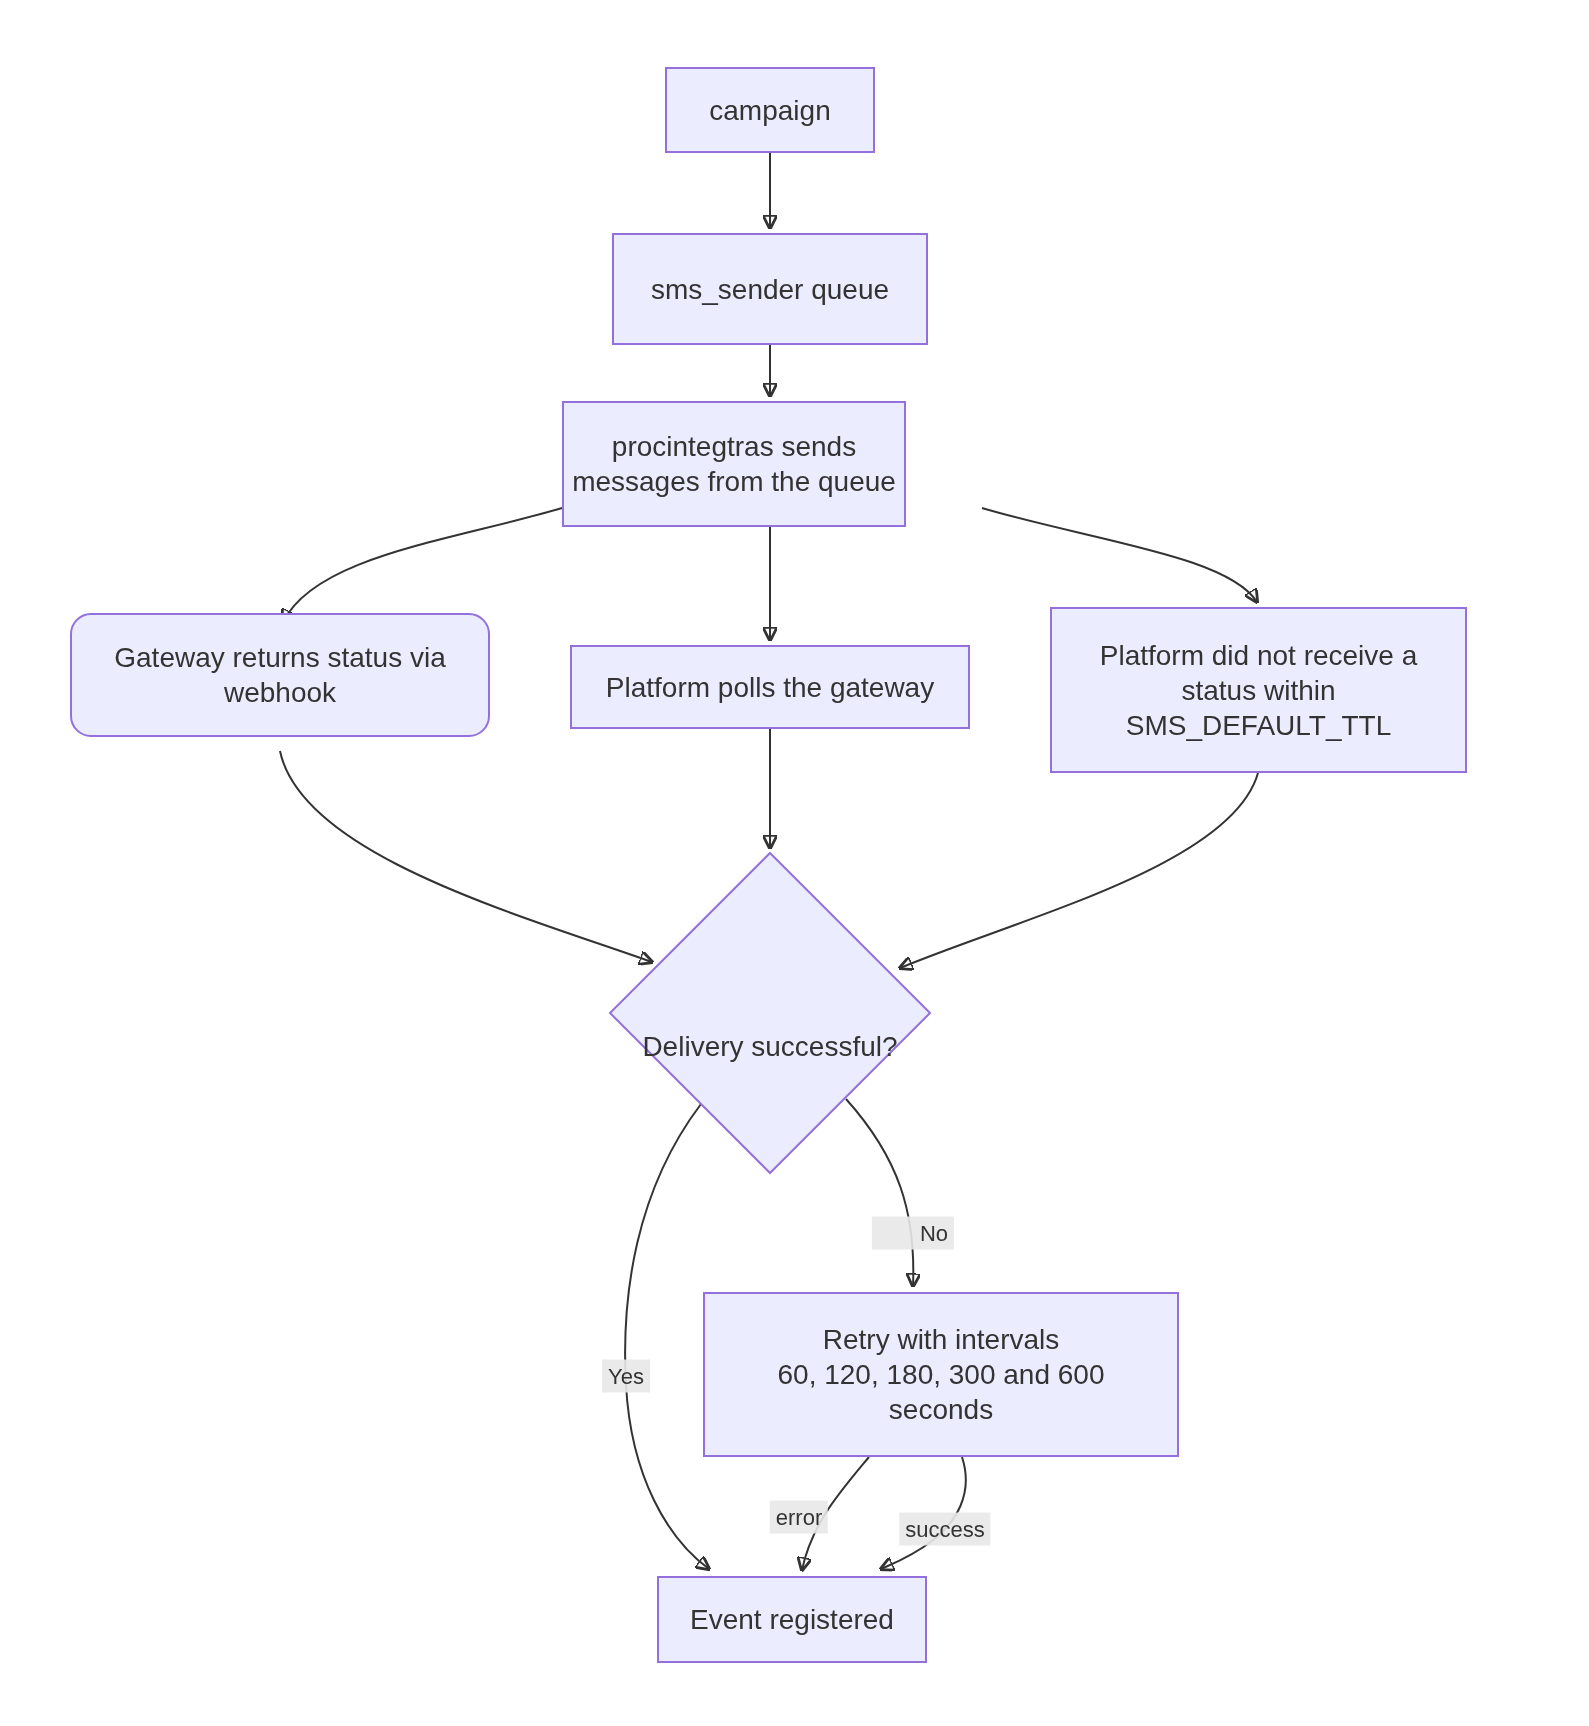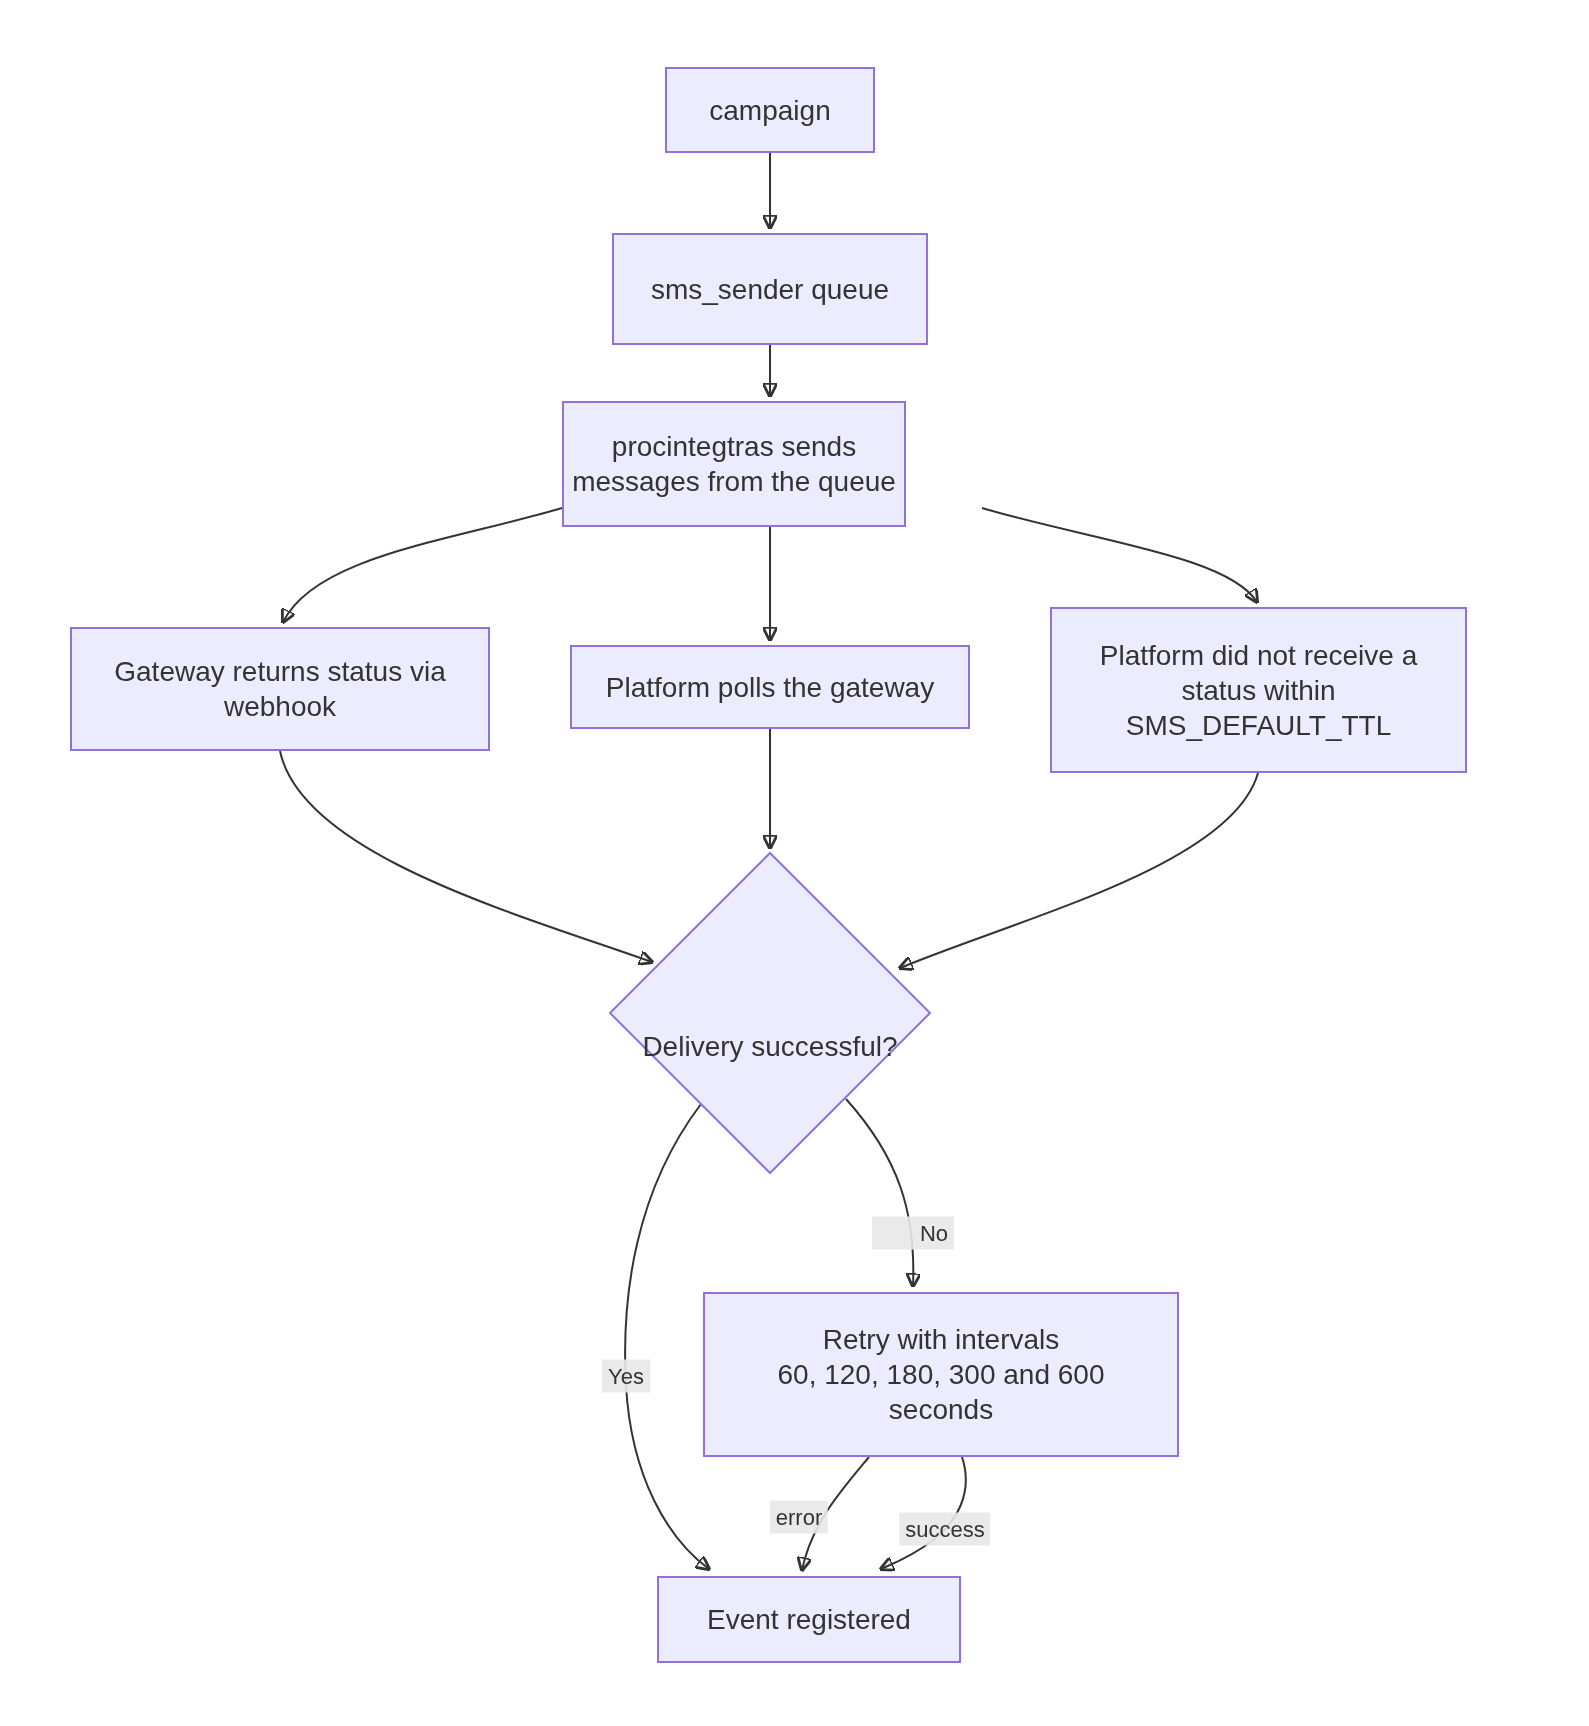--- a/index.html
+++ b/index.html
@@ -76,21 +76,21 @@
 
   <div class="node" style="left:612px; top:233px; width:316px; height:112px;">
     <span>sms_sender queue</span>
   </div>
 
   <div class="node" style="left:562px; top:401px; width:344px; height:126px;">
     <span>procintegtras sends
 messages from the queue</span>
   </div>
 
-  <div class="node" style="left:70px; top:627px; width:420px; height:124px;">
+  <div class="node" style="left:70px; top:613px; width:420px; height:124px;border-radius:21px;">
     <span>Gateway returns status via
 webhook</span>
   </div>
 
   <div class="node" style="left:570px; top:645px; width:400px; height:84px;">
     <span>Platform polls the gateway</span>
   </div>
 
   <div class="node" style="left:1050px; top:607px; width:417px; height:166px;">
     <span>Platform did not receive a
@@ -101,21 +101,21 @@
   <div class="node diamond-label" style="left:640px; top:993px; width:260px; height:40px;">
     <span>Delivery successful?</span>
   </div>
 
   <div class="node" style="left:703px; top:1292px; width:476px; height:165px;">
     <span>Retry with intervals
 60, 120, 180, 300 and 600
 seconds</span>
   </div>
 
-  <div class="node" style="left:657px; top:1576px; width:304px; height:87px;">
+  <div class="node" style="left:657px; top:1576px; width:270px; height:87px;">
     <span>Event registered</span>
   </div>
 
   <div class="edge-label" style="left:626px; top:1376px;">Yes</div>
 
   <div class="edge-label" style="left:913px; top:1233px;padding-left:48px;">No</div>
 
   <div class="edge-label" style="left:799px; top:1517px;">error</div>
 
   <div class="edge-label" style="left:945px; top:1529px;">success</div>

